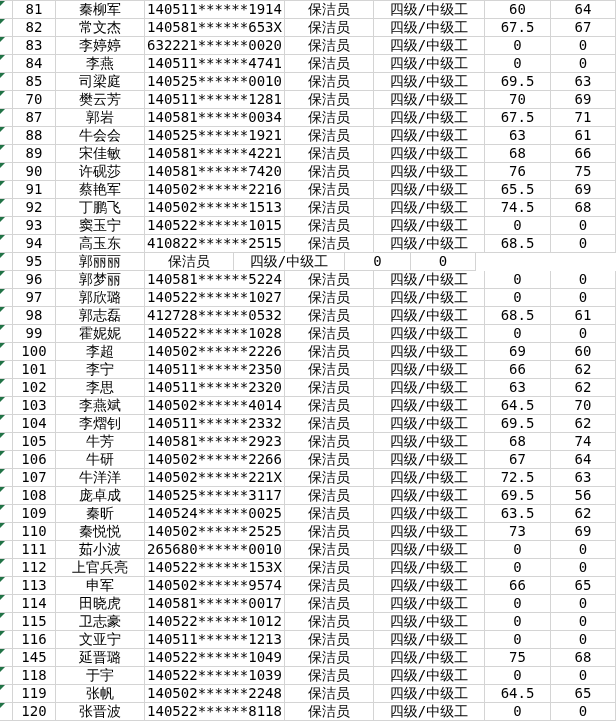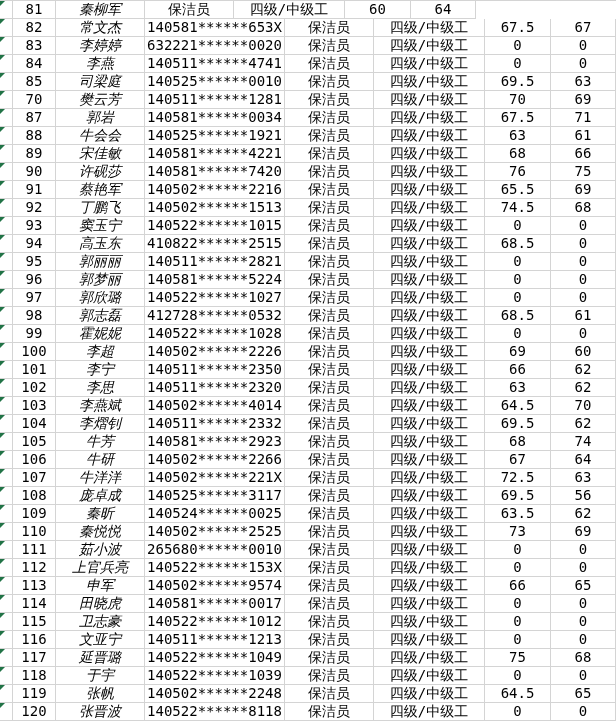--- a/index.html
+++ b/index.html
@@ -27,21 +27,21 @@
     display: flex;
     align-items: center;
     justify-content: center;
     white-space: nowrap;
     overflow: hidden;
     position: relative;
     line-height: 17px;
   }
   .c0 { width: 13px; }
   .c1 { width: 43px; }
-  .c2 { width: 89px; font-style: italic; }
+  .c2 { width: 89px; }
   .c3 { width: 140px; letter-spacing: 0px; }
   .c4 { width: 89px; text-align: right; }
   .c5 { width: 111px; }
   .c6 { width: 66px; }
   .c7 { width: 65px; text-align: center; }
   .tri {
     position: absolute;
     top: 0;
     left: 0;
     width: 0;
@@ -53,20 +53,21 @@
 </head>
 <body>
 
 <div id="sheet">
     <div class="row">
       <div class="cell c0">
         <span class="tri"></span>
       </div>
       <div class="cell c1">81</div>
       <div class="cell c2">秦柳军</div>
+      <div class="cell c3">140511******1914</div>
       <div class="cell c4">保洁员</div>
       <div class="cell c5">四级/中级工</div>
       <div class="cell c6">60</div>
       <div class="cell c7">64</div>
     </div>
     <div class="row">
       <div class="cell c0">
         <span class="tri"></span>
       </div>
       <div class="cell c1">82</div>
@@ -220,21 +221,20 @@
       <div class="cell c5">四级/中级工</div>
       <div class="cell c6">68.5</div>
       <div class="cell c7">0</div>
     </div>
     <div class="row">
       <div class="cell c0">
         <span class="tri"></span>
       </div>
       <div class="cell c1">95</div>
       <div class="cell c2">郭丽丽</div>
-      <div class="cell c3">140511******2821</div>
       <div class="cell c4">保洁员</div>
       <div class="cell c5">四级/中级工</div>
       <div class="cell c6">0</div>
       <div class="cell c7">0</div>
     </div>
     <div class="row">
       <div class="cell c0">
         <span class="tri"></span>
       </div>
       <div class="cell c1">96</div>
@@ -482,21 +482,21 @@
       <div class="cell c3">140511******1213</div>
       <div class="cell c4">保洁员</div>
       <div class="cell c5">四级/中级工</div>
       <div class="cell c6">0</div>
       <div class="cell c7">0</div>
     </div>
     <div class="row">
       <div class="cell c0">
         <span class="tri"></span>
       </div>
-      <div class="cell c1">117</div>
+      <div class="cell c1">145</div>
       <div class="cell c2">延晋璐</div>
       <div class="cell c3">140522******1049</div>
       <div class="cell c4">保洁员</div>
       <div class="cell c5">四级/中级工</div>
       <div class="cell c6">75</div>
       <div class="cell c7">68</div>
     </div>
     <div class="row">
       <div class="cell c0">
         <span class="tri"></span>

